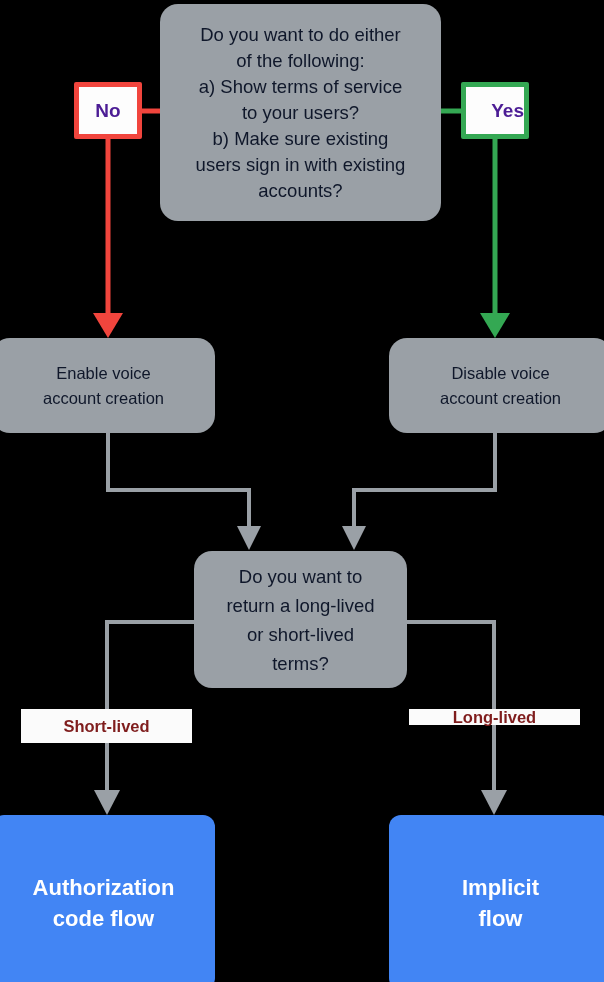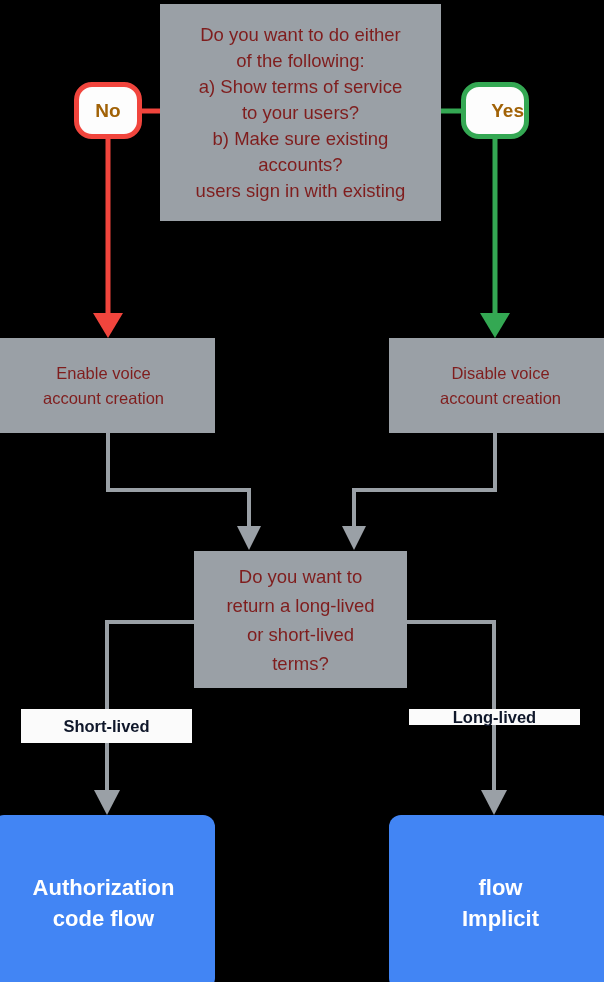--- a/index.html
+++ b/index.html
@@ -27,43 +27,43 @@
   .node {
     position: absolute;
     box-sizing: border-box;
     display: flex;
     align-items: center;
     justify-content: center;
     text-align: center;
   }
   .gray-box {
     background: #9aa0a6;
-    border-radius: 0;
-    color: #7f1d1d;
+    border-radius: 18px;
+    color: #0f172a;
   }
   .blue-box {
     background: #4285f4;
     border-radius: 12px;
     color: #ffffff;
     font-weight: bold;
   }
   .badge {
     background: #fdfdfd;
-    border-radius: 18px;
-    color: #a16207;
+    border-radius: 2px;
+    color: #4c1d95;
     font-weight: bold;
     border-style: solid;
     border-width: 5px;
   }
   .badge-no { border-color: #f1453d; }
   .badge-yes { border-color: #34a853; }
   .edge-label {
     position: absolute;
     background: #fbfbfb;
-    color: #0f172a;
+    color: #7f1d1d;
     font-weight: bold;
     display: flex;
     align-items: center;
     justify-content: center;
     box-sizing: border-box;
   }
   .q-top {
     left: 160px;
     top: 4px;
     width: 281px;
@@ -178,22 +178,22 @@
     <polygon points="481,790 507,790 494,815" fill="#9aa0a6"></polygon>
   </svg>
 
   <div class="node gray-box q-top">
     <div>
       <span class="line-break">Do you want to do either</span>
       <span class="line-break">of the following:</span>
       <span class="line-break">a) Show terms of service</span>
       <span class="line-break">to your users?</span>
       <span class="line-break">b) Make sure existing</span>
+      <span class="line-break">users sign in with existing</span>
       <span class="line-break">accounts?</span>
-      <span class="line-break">users sign in with existing</span>
     </div>
   </div>
 
   <div class="node badge badge-no badge-no-pos">
     <span>No</span>
   </div>
 
   <div class="node badge badge-yes badge-yes-pos">
     <span>Yes</span>
   </div>
@@ -230,18 +230,18 @@
 
   <div class="node blue-box box-auth">
     <div>
       <span class="line-break">Authorization</span>
       <span class="line-break">code flow</span>
     </div>
   </div>
 
   <div class="node blue-box box-implicit">
     <div>
+      <span class="line-break">Implicit</span>
       <span class="line-break">flow</span>
-      <span class="line-break">Implicit</span>
     </div>
   </div>
 
 </div>
 
 </body></html>

